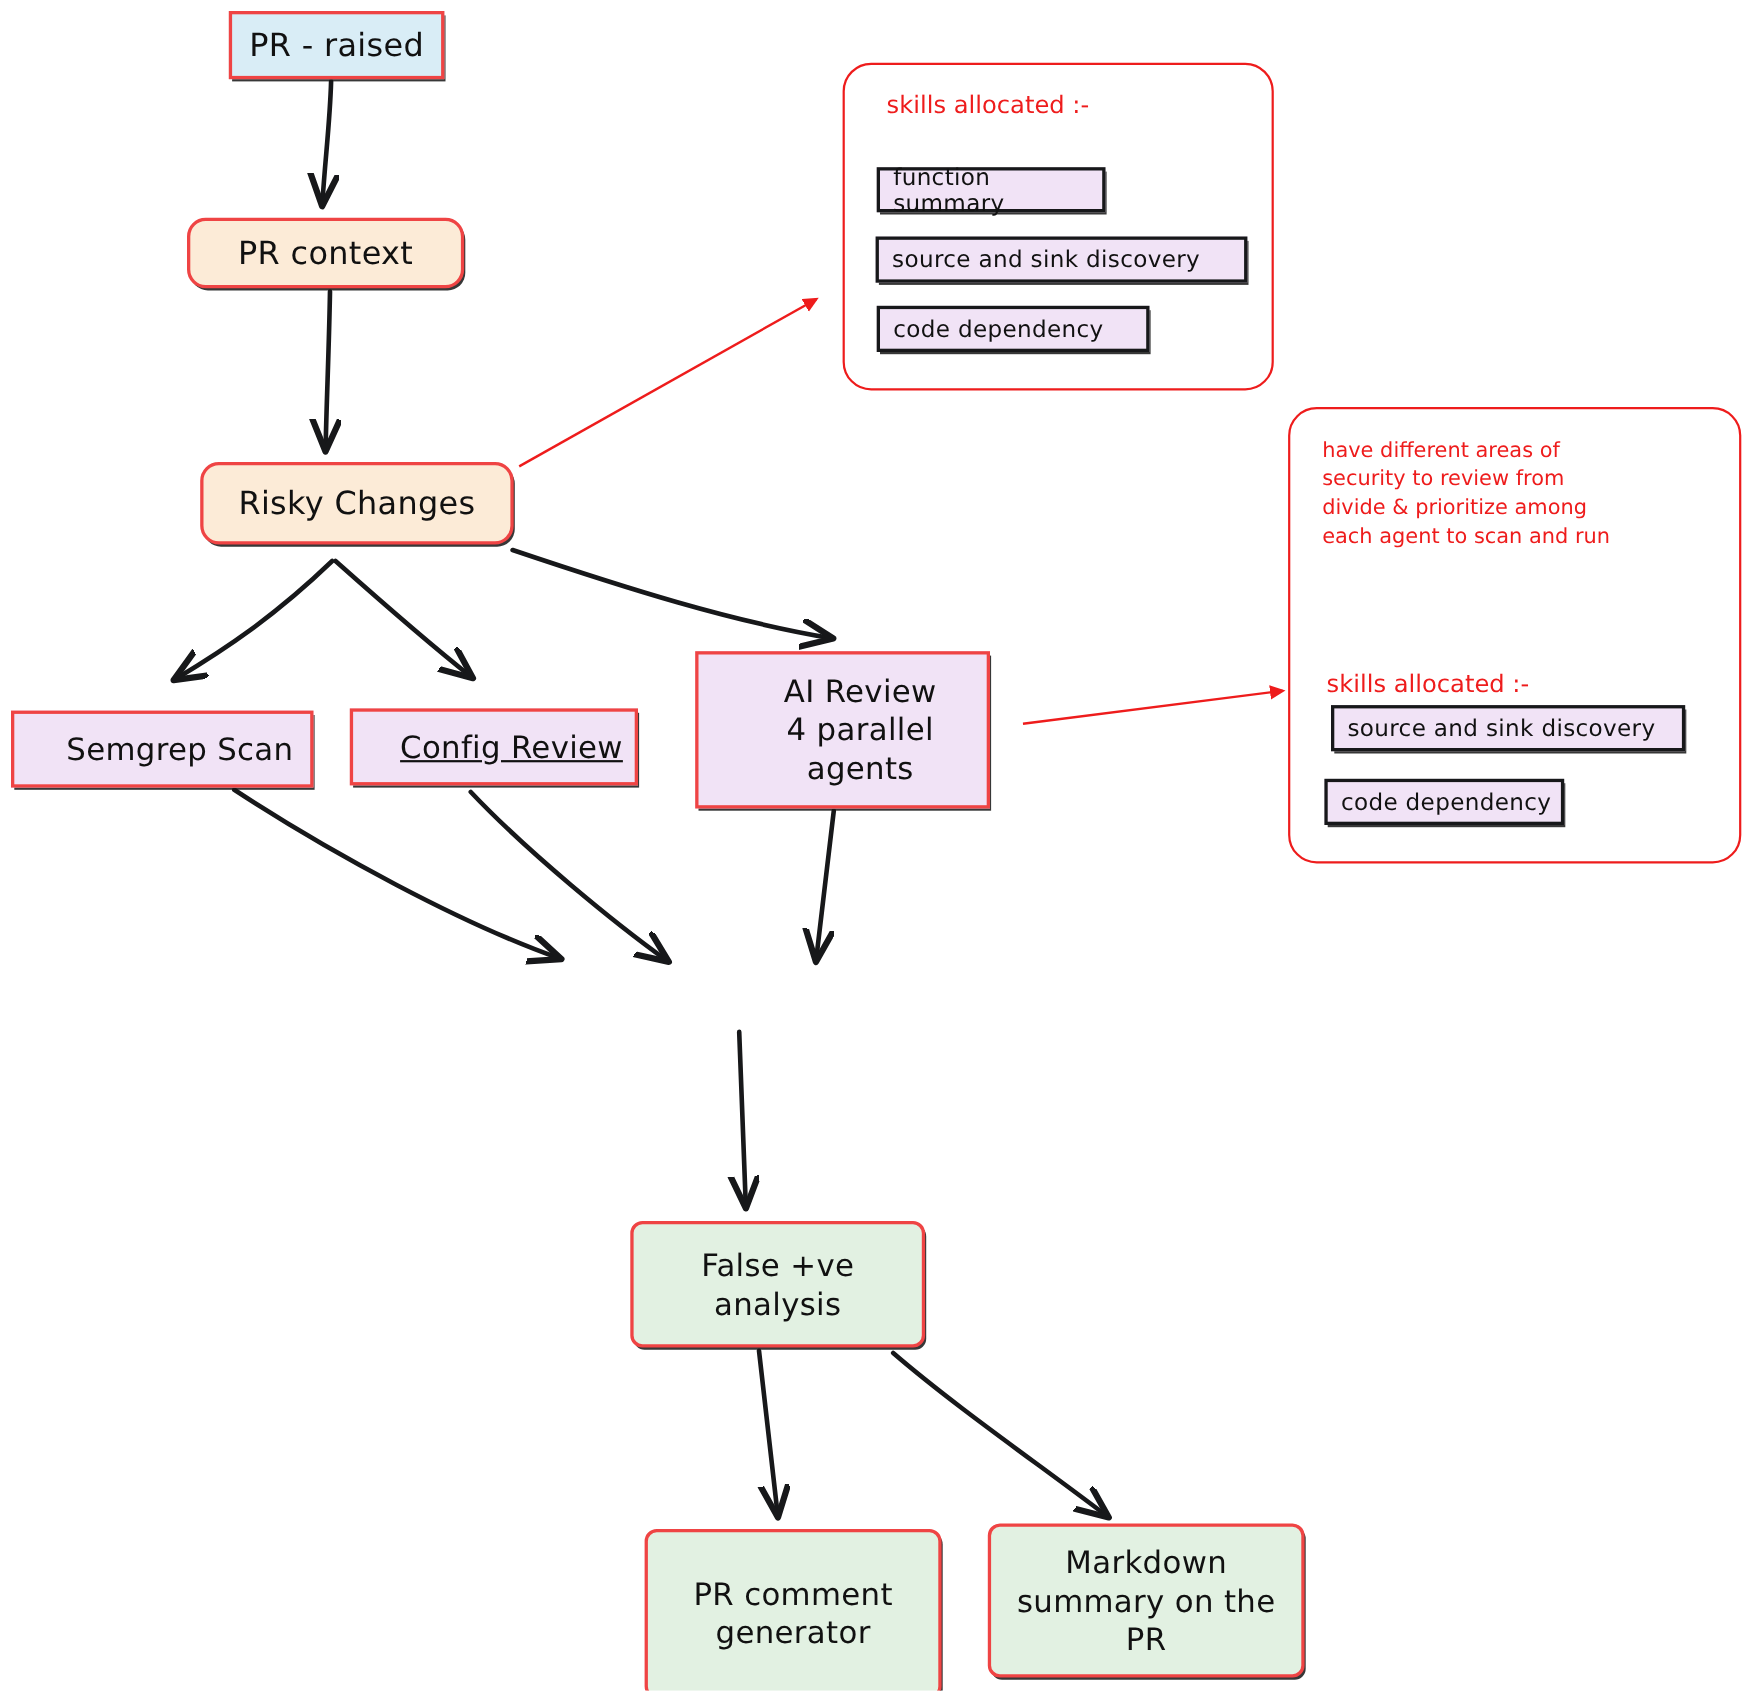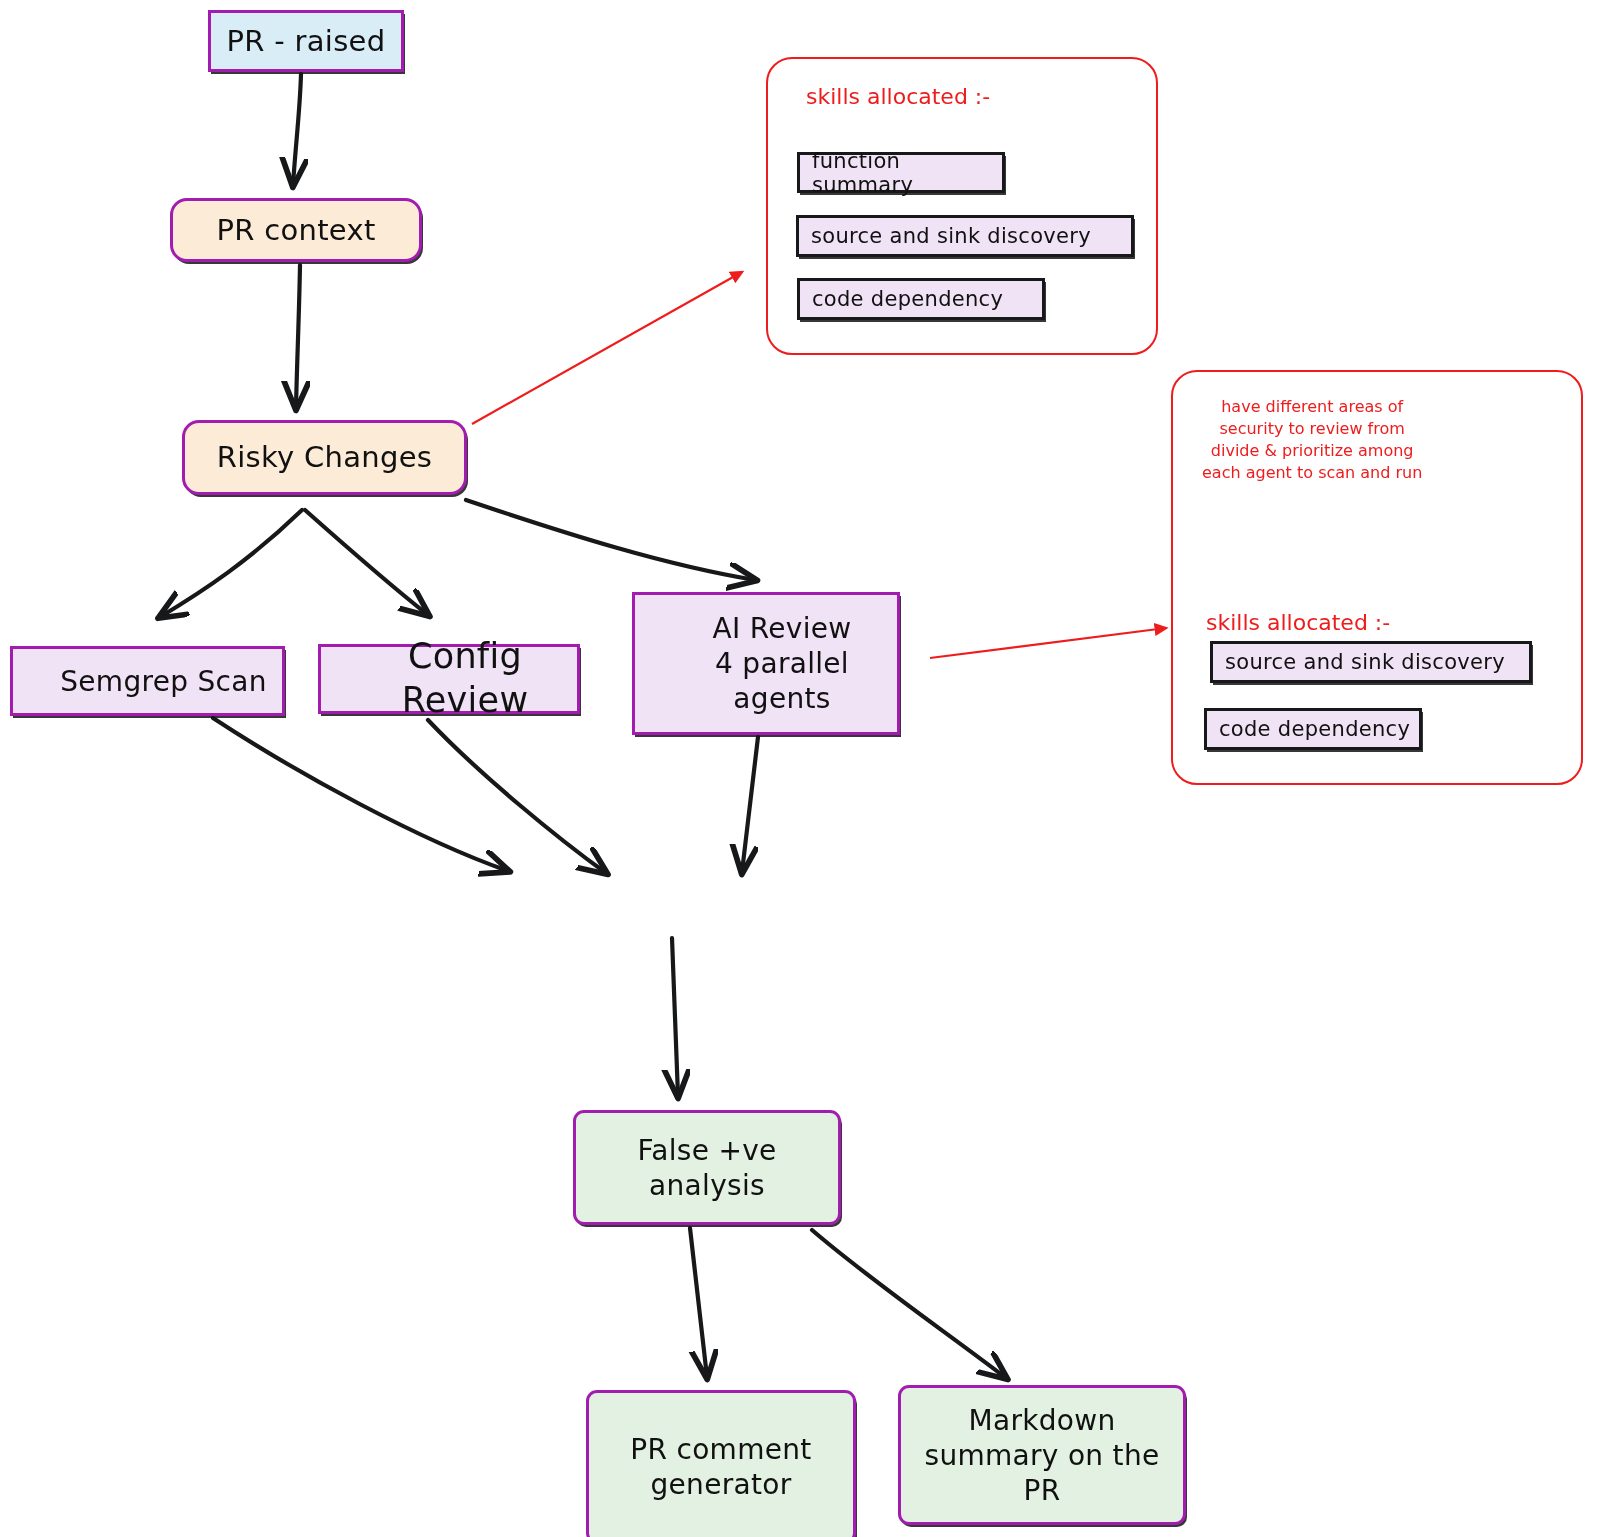--- a/index.html
+++ b/index.html
@@ -20,21 +20,21 @@
     left: 0; top: 0;
     width: 1600px;
     height: 1537px;
     pointer-events: none;
   }
 
   
   .node {
     position: absolute;
     box-sizing: border-box;
-    border: 3px solid #a21caf;
+    border: 3px solid #ef4444;
     display: flex;
     align-items: center;
     justify-content: center;
     text-align: center;
     color: #111111;
     font-family: "DejaVu Sans", sans-serif;
     line-height: 1.25;
     letter-spacing: 0.3px;
     box-shadow: 2px 3px 0 -1px rgba(20,20,20,0.85);
     z-index: 3;
@@ -131,21 +131,21 @@
   </div>
 
   <div class="node fill-purple" style="left:10px; top:646px; width:275px; height:70px; font-size:28px;">
     <span class="node-label">Semgrep Scan</span>
   </div>
 
   <div class="node fill-peach" style="left:182px; top:420px; width:285px; height:75px; font-size:29px;">
     <span class="node-label">Risky Changes</span>
   </div>
 
-  <div class="node fill-purple" style="left:318px; top:644px; width:262px; height:70px; font-size:35px;">
+  <div class="node fill-purple" style="left:318px; top:644px; width:262px; height:70px; font-size:28px;text-decoration:underline;">
     <span class="node-label">Config Review</span>
   </div>
 
   <div class="node fill-purple" style="left:632px; top:592px; width:268px; height:143px; font-size:28px;">
     <span class="node-label">AI Review
 4 parallel agents</span>
   </div>
 
   <div class="node fill-green" style="left:573px; top:1110px; width:268px; height:115px; font-size:28px;">
     <span class="node-label">False +ve
@@ -169,21 +169,21 @@
   <div class="callout-text" style="left:806px; top:82px;">skills allocated :-</div>
 
   <div class="chip" style="left:797px; top:152px; width:208px; height:41px;">function summary</div>
 
   <div class="chip" style="left:796px; top:215px; width:338px; height:42px;">source and sink discovery</div>
 
   <div class="chip" style="left:797px; top:278px; width:248px; height:42px;">code dependency</div>
 
   <div class="callout" style="left:1171px; top:370px; width:412px; height:415px;"></div>
 
-  <div class="callout-text" style="left:1202px; top:396px; font-size:16px;text-align:center;">have different areas of
+  <div class="callout-text" style="left:1202px; top:396px; font-size:19px;">have different areas of
 security to review from
 divide &amp; prioritize among
 each agent to scan and run</div>
 
   <div class="callout-text" style="left:1206px; top:608px;">skills allocated :-</div>
 
   <div class="chip" style="left:1210px; top:641px; width:322px; height:42px;">source and sink discovery</div>
 
   <div class="chip" style="left:1204px; top:708px; width:218px; height:42px;">code dependency</div>
 

